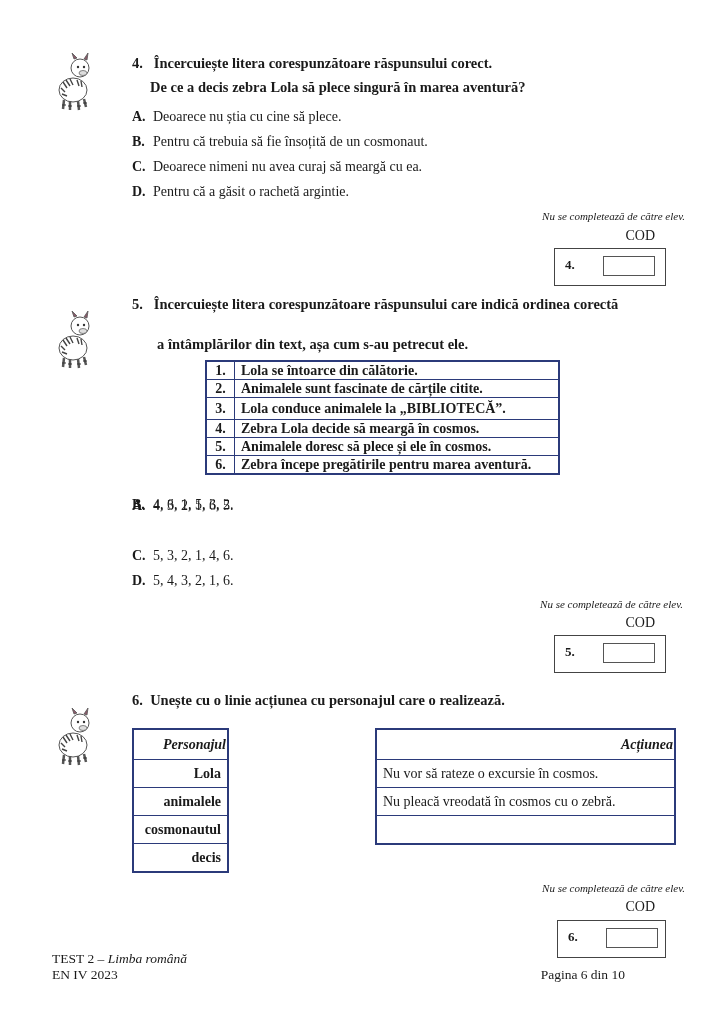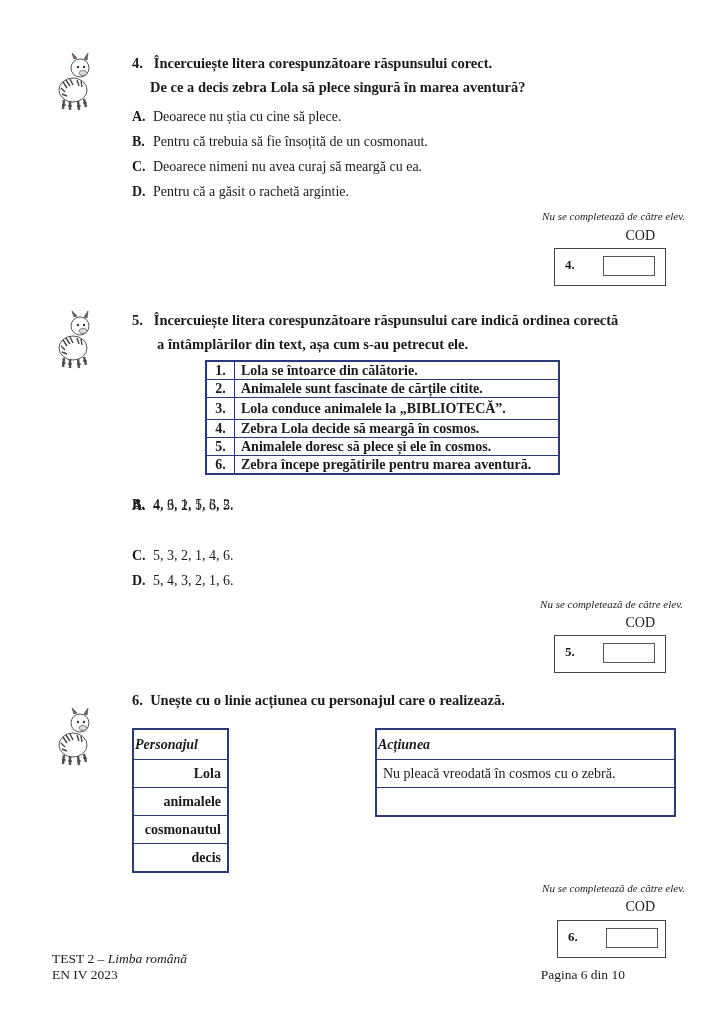--- a/index.html
+++ b/index.html
@@ -24,21 +24,21 @@
     border-collapse: collapse; border: 2px solid #2b3a7a;
     font-weight: bold; font-size: 14px;
   }
   table.seq td { border: 1.5px solid #2b3a7a; padding: 0 6px; height: 17px; line-height: 17px; }
   table.seq td.n { width: 27px; text-align: center; padding: 0; }
   table.match {
     border-collapse: collapse; border: 2px solid #2b3a7a; font-size: 14px;
   }
   table.match td { border: 1.5px solid #2b3a7a; height: 27px; padding: 0 6px; }
   table.left td { text-align: right; font-weight: bold; width: 94px; }
-  table.match th { border: 1.5px solid #2b3a7a; height: 27px; font-style: italic; font-weight: bold; text-align: left; }
+  table.match th { border: 1.5px solid #2b3a7a; height: 27px; font-style: italic; font-weight: bold; text-align: right; }
   .footer { font-size: 13.5px; line-height: 16px; white-space: nowrap; }
 </style>
 </head>
 <body>
 
 <svg width="0" height="0" style="position:absolute">
   <defs>
     <g id="zebra-shape">
       <ellipse cx="23" cy="40" rx="14" ry="12" fill="#fff" stroke="#555" stroke-width="1"></ellipse>
       <ellipse cx="30" cy="18" rx="9" ry="9" fill="#fff" stroke="#555" stroke-width="1"></ellipse>
@@ -73,21 +73,21 @@
 <div class="abs cod-label" style="right:70px;top:228px">COD</div>
 <div class="abs cod-box" style="left:554px;top:248px;width:110px;height:36px">
   <span class="num">4.</span>
   <span class="field"></span>
 </div>
 
 <svg class="abs zebra" style="left:50px;top:308px" viewBox="0 0 46 62">
     <use href="#zebra-shape"></use>
   </svg>
 
-<div class="abs q-title" style="left:132px;top:310px">
+<div class="abs q-title" style="left:132px;top:294px">
   <span>5.</span>&nbsp;&nbsp;
   <span>Încercuiește litera corespunzătoare răspunsului care indică ordinea corectă</span>
 </div>
 <div class="abs q-title" style="left:157px;top:334px">a întâmplărilor din text, așa cum s-au petrecut ele.</div>
 
 <table class="abs seq" style="left:205px;top:360px;width:355px">
   <tbody>
       <tr>
         <td class="n">1.</td>
         <td>Lola se întoarce din călătorie.</td>
@@ -155,20 +155,23 @@
       </tr>
 </tbody>
   </table>
 
 <table class="abs match" style="left:375px;top:728px;width:301px">
   <tbody>
       <tr>
         <th>Acțiunea</th>
       </tr>
   <tr>
+        <td>Nu vor să rateze o excursie în cosmos.</td>
+      </tr>
+  <tr>
         <td>Nu pleacă vreodată în cosmos cu o zebră.</td>
       </tr>
   <tr>
         <td></td>
       </tr>
 </tbody>
   </table>
 
 <div class="abs note" style="right:40px;top:882px">Nu se completează de către elev.</div>
 <div class="abs cod-label" style="right:70px;top:899px">COD</div>

